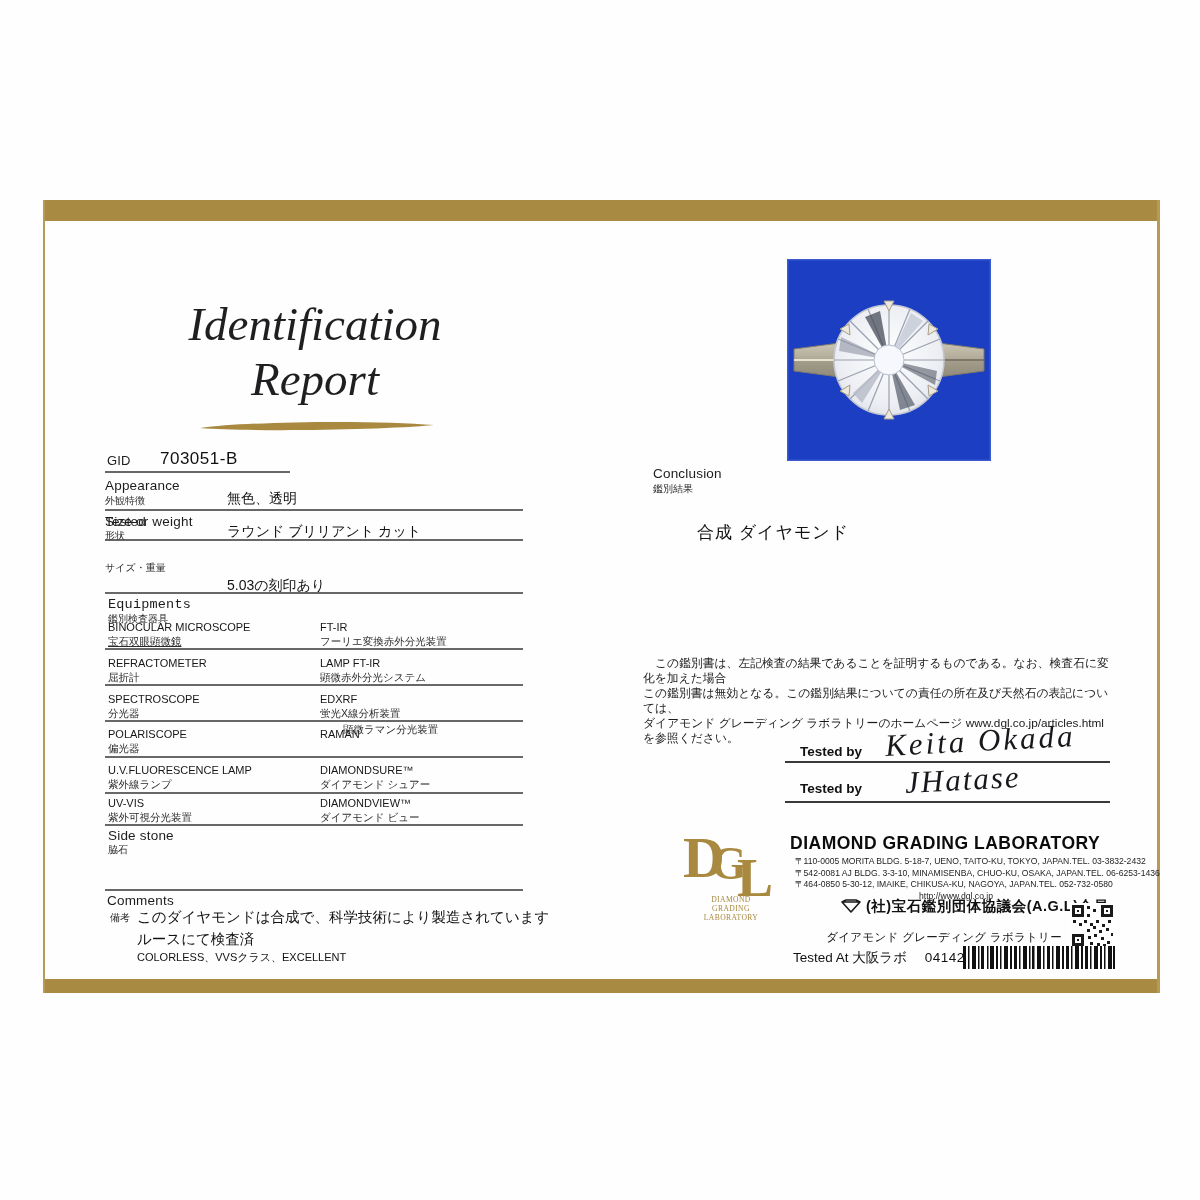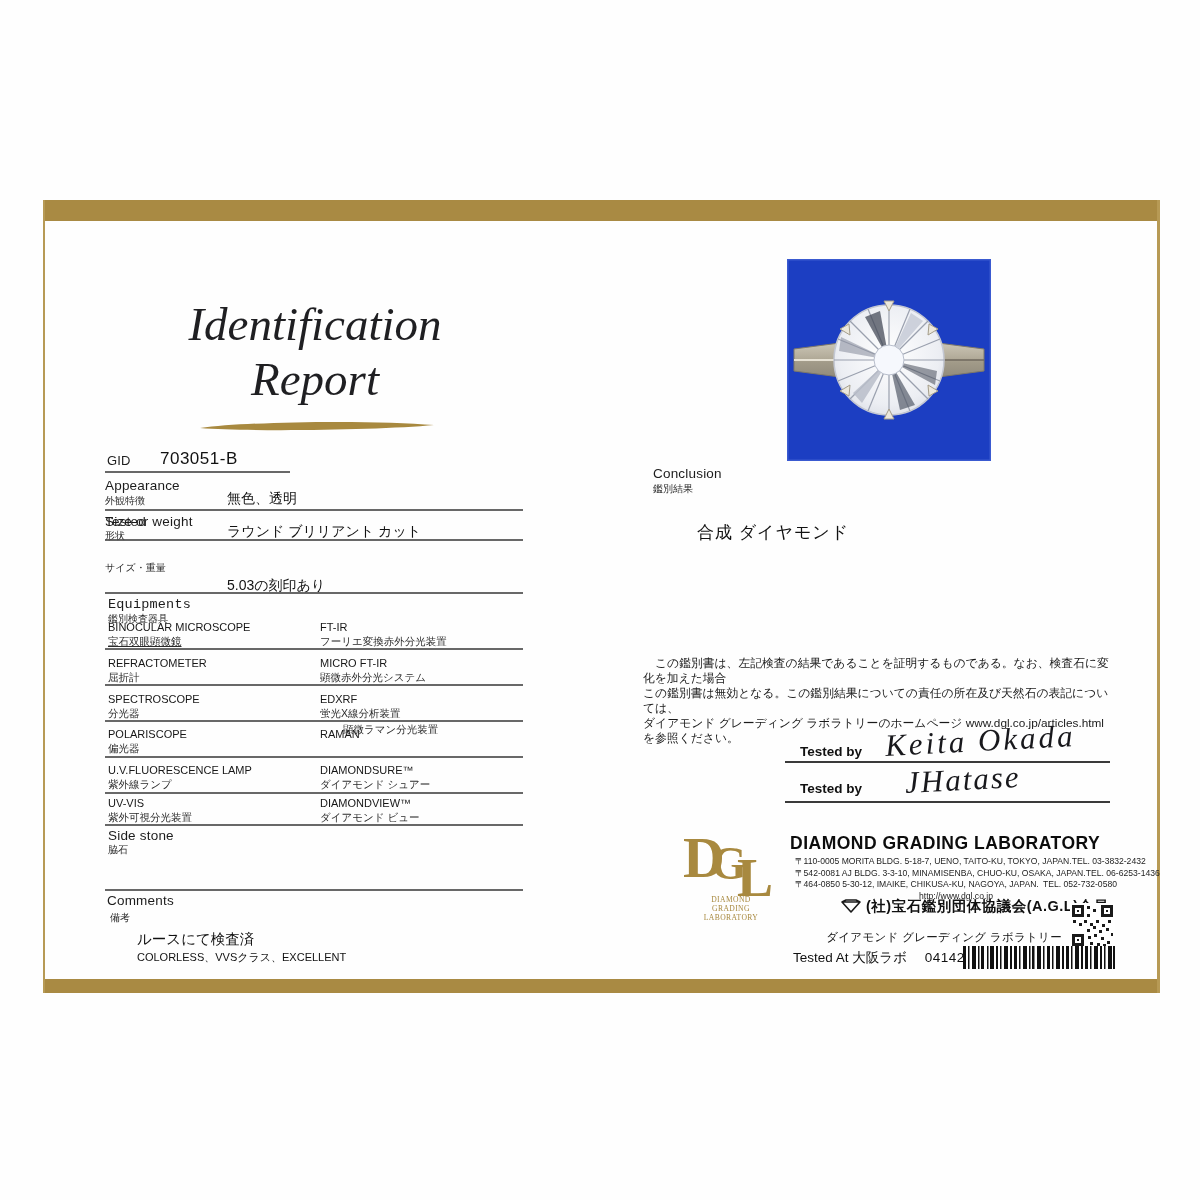--- a/index.html
+++ b/index.html
@@ -17,21 +17,21 @@
   .lbl-jp{position:absolute;font-size:10px;color:#2a2a2a;}
   .val{position:absolute;font-size:14px;color:#111;}
   .eq-en{position:absolute;font-size:11px;color:#161616;}
   .eq-jp{position:absolute;font-size:10.5px;color:#2a2a2a;}
   
   .disc-line{font-size:11.8px;line-height:15px;color:#1a1a1a;}
   .tb-label{position:absolute;font-size:13.5px;font-weight:bold;color:#111;}
   .tb-rule{position:absolute;left:785px;width:325px;height:1.6px;background:#3a3a3a;}
   .sig{position:absolute;font-family:"Liberation Serif","DejaVu Serif",serif;font-style:italic;
        color:#18181c;white-space:nowrap;transform:rotate(-3deg);}
-  .addr-row{display:flex;justify-content:space-between;font-size:8.6px;color:#1d1d1d;line-height:11.7px;white-space:nowrap;}
+  .addr-row{display:flex;justify-content:flex-start;font-size:8.6px;color:#1d1d1d;line-height:11.7px;white-space:nowrap;}
   .mono-letter{position:absolute;font-family:"Liberation Serif","DejaVu Serif",serif;font-weight:bold;color:#a8893f;line-height:1;}
   .mono-cap{font-family:"Liberation Serif","DejaVu Serif",serif;font-size:7.6px;line-height:7.8px;
             color:#a8893f;text-align:center;letter-spacing:.4px;}
 </style>
 </head>
 <body>
 
 <div class="page">
 
   <div class="band" style="left:43px;top:200px;width:1117px;height:21px;"></div>
@@ -68,21 +68,21 @@
   <div class="lbl-jp" style="left:108px;top:612px;">鑑別検査器具</div>
 
   <div class="eq-en" style="left:108px;top:621px;">BINOCULAR MICROSCOPE</div>
   <div class="eq-jp" style="left:108px;top:635px;text-decoration:underline;">宝石双眼顕微鏡</div>
   <div class="eq-en" style="left:320px;top:621px;">FT-IR</div>
   <div class="eq-jp" style="left:320px;top:635px;">フーリエ変換赤外分光装置</div>
   <div class="rule" style="top:648px;"></div>
 
   <div class="eq-en" style="left:108px;top:657px;">REFRACTOMETER</div>
   <div class="eq-jp" style="left:108px;top:671px;">屈折計</div>
-  <div class="eq-en" style="left:320px;top:657px;">MICRO FT-IR</div>
+  <div class="eq-en" style="left:320px;top:657px;">LAMP FT-IR</div>
   <div class="eq-jp" style="left:320px;top:671px;">顕微赤外分光システム</div>
   <div class="rule" style="top:684px;"></div>
 
   <div class="eq-en" style="left:108px;top:693px;">SPECTROSCOPE</div>
   <div class="eq-jp" style="left:108px;top:707px;">分光器</div>
   <div class="eq-en" style="left:320px;top:693px;">EDXRF</div>
   <div class="eq-jp" style="left:320px;top:707px;">蛍光X線分析装置</div>
   <div class="rule" style="top:720px;"></div>
 
   <div class="eq-en" style="left:108px;top:728px;">POLARISCOPE</div>
@@ -102,20 +102,21 @@
   <div class="eq-en" style="left:320px;top:797px;">DIAMONDVIEW™</div>
   <div class="eq-jp" style="left:320px;top:811px;">ダイアモンド ビュー</div>
   <div class="rule" style="top:824px;"></div>
 
   <div class="lbl-en" style="left:108px;top:828px;">Side stone</div>
   <div class="lbl-jp" style="left:108px;top:843px;">脇石</div>
   <div class="rule" style="top:889px;"></div>
 
   <div class="lbl-en" style="left:107px;top:893px;">Comments</div>
   <div class="lbl-jp" style="left:110px;top:911px;">備考</div>
+  <div class="val" style="left:137px;top:908px;font-size:14.5px;">このダイヤモンドは合成で、科学技術により製造されています</div>
   <div class="val" style="left:137px;top:930px;font-size:14.5px;">ルースにて検査済</div>
   <div class="val" style="left:137px;top:950px;font-size:11px;">COLORLESS、VVSクラス、EXCELLENT</div>
 
   <svg class="abs" style="left:787px;top:259px;" width="204" height="202" viewBox="0 0 204 202">
     <defs>
       <linearGradient id="bandG" x1="0" y1="0" x2="0" y2="1">
         <stop offset="0" stop-color="#cfc9ba"></stop>
           <stop offset="0.45" stop-color="#b2ab99"></stop>
         <stop offset="0.55" stop-color="#a29b89"></stop>
           <stop offset="1" stop-color="#8f897a"></stop>

